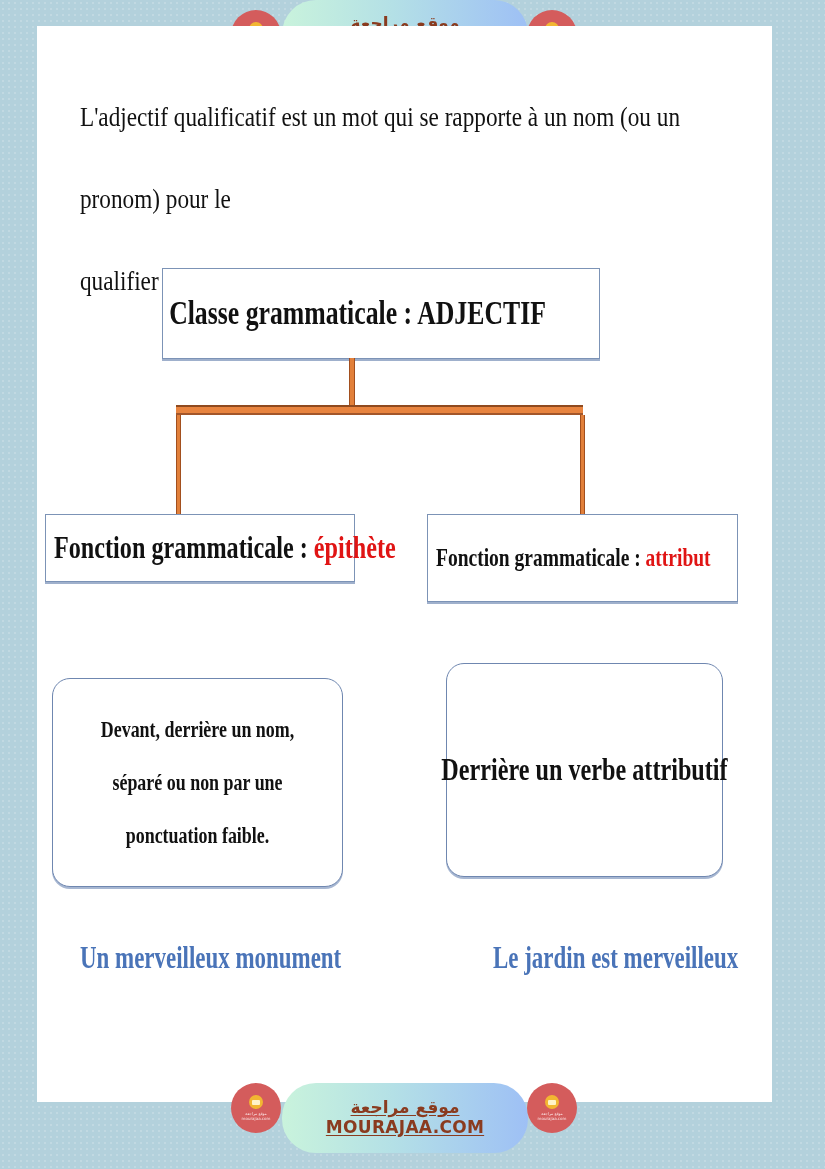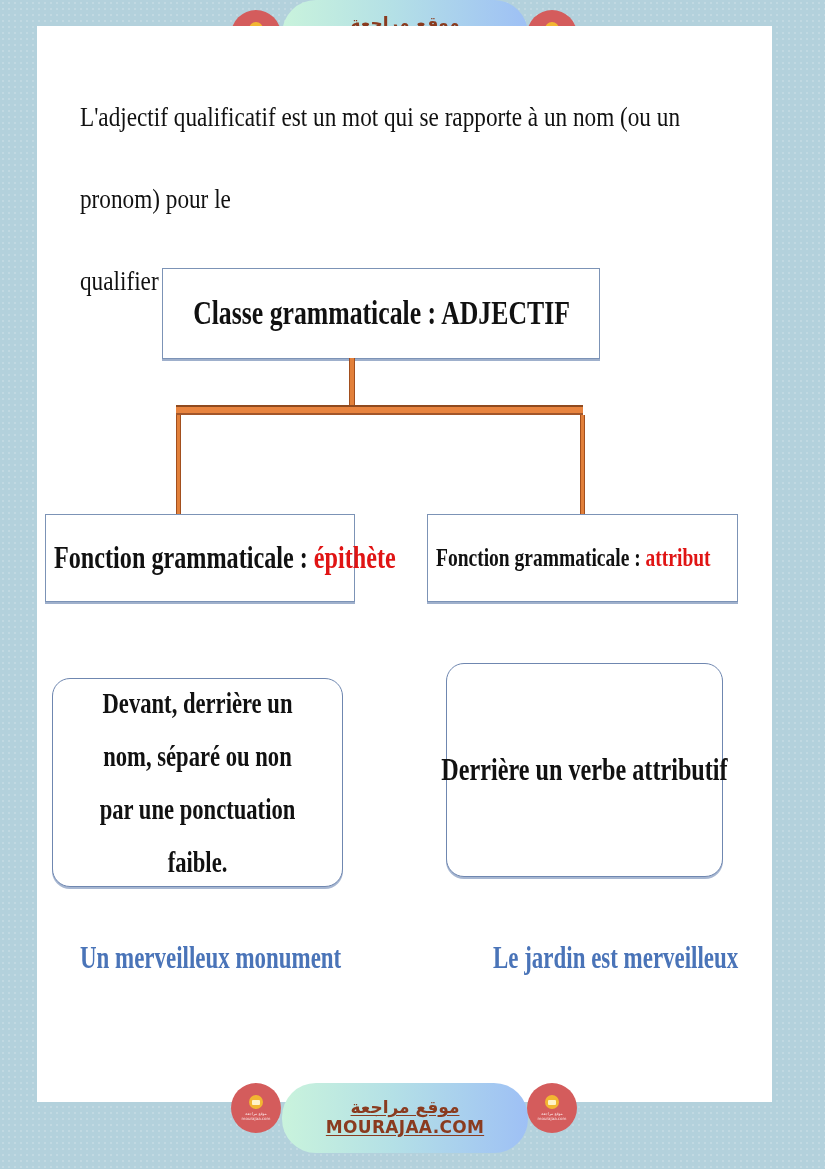--- a/index.html
+++ b/index.html
@@ -46,21 +46,21 @@
   .intro {
     position: absolute; left: 80px; top: 76px; width: 660px;
     font-size: 27px; line-height: 82px; color: #111;
     transform: scaleX(0.86); transform-origin: left top;
     width: 760px;
   }
   .box {
     position: absolute; background: #fff;
     border: 1.5px solid #7c93b6;
     box-shadow: 0 2px 0 #9fb0cc;
-    display: flex; align-items: center; justify-content: center;
+    display: flex; align-items: center; justify-content: flex-end;
     font-weight: bold; color: #111;
   }
   .box .txt { display: inline-block; transform: scaleX(0.78); white-space: nowrap; }
   .red { color: #e01414; }
 
   .rounded {
     position: absolute; background: #fff;
     border: 1.5px solid #6f87b0; border-radius: 18px;
     box-shadow: 0 2px 0 #a7b7d2;
     display: flex; align-items: center; justify-content: center; text-align: center;
@@ -107,32 +107,32 @@
 
 <div class="box" style="left:162px; top:268px; width:436px; height:89px; font-size:33px;">
   <span class="txt">Classe grammaticale : ADJECTIF</span>
 </div>
 
 <div class="line-v" style="left:349px; top:358px; width:4px; height:48px;"></div>
 <div class="line-h" style="left:176px; top:405px; width:407px; height:6px;"></div>
 <div class="line-v" style="left:176px; top:415px; width:3px; height:99px;"></div>
 <div class="line-v" style="left:580px; top:415px; width:3px; height:99px;"></div>
 
-<div class="box" style="left:45px; top:514px; width:310px; height:88px; font-size:31px; justify-content:flex-start; padding-left:8px; box-sizing:border-box;">
+<div class="box" style="left:45px; top:514px; width:310px; height:68px; font-size:31px; justify-content:flex-start; padding-left:8px; box-sizing:border-box;">
   <span class="txt" style="transform-origin:left center;">
     <span>Fonction grammaticale : </span><span class="red">épithète</span>
   </span>
 </div>
 <div class="box" style="left:427px; top:514px; width:311px; height:88px; font-size:25px; justify-content:flex-start; padding-left:8px; box-sizing:border-box;">
   <span class="txt" style="transform-origin:left center;">
     <span>Fonction grammaticale : </span><span class="red">attribut</span>
   </span>
 </div>
 
-<div class="rounded" style="left:52px; top:678px; width:291px; height:209px; font-size:29px; line-height:53px; padding:0 6px; box-sizing:border-box;">
+<div class="rounded" style="left:52px; top:678px; width:291px; height:209px; font-size:23px; line-height:53px; padding:0 6px; box-sizing:border-box;">
   <span class="txt" style="width:360px;">Devant, derrière un nom, séparé ou non par une ponctuation faible.</span>
 </div>
 <div class="rounded" style="left:446px; top:663px; width:275px; height:212px; font-size:31px;">
   <span class="txt" style="white-space:nowrap;">Derrière un verbe attributif</span>
 </div>
 
 <div class="example" style="left:80px; top:940px;">Un merveilleux monument</div>
 <div class="example" style="left:493px; top:940px;">Le jardin est merveilleux</div>
 
 <div class="brand-circle" style="left:231px; top:1083px;">

